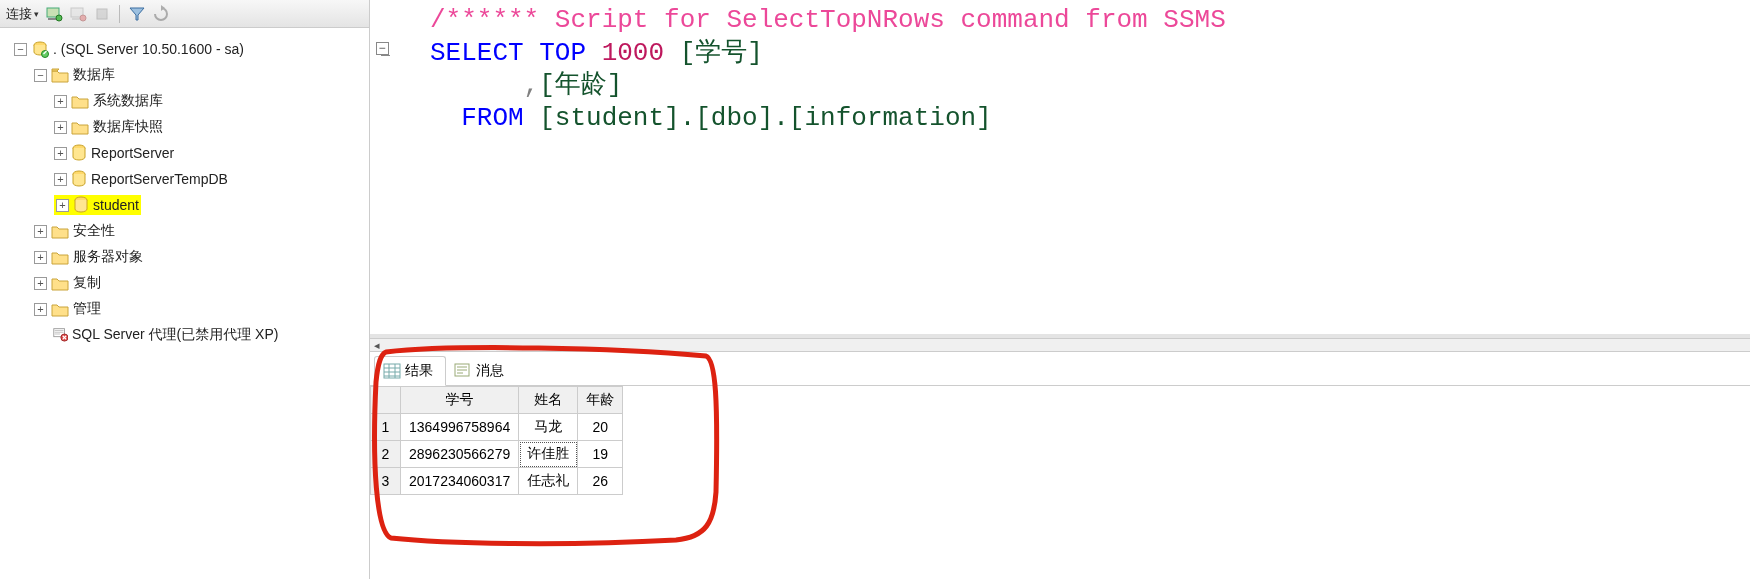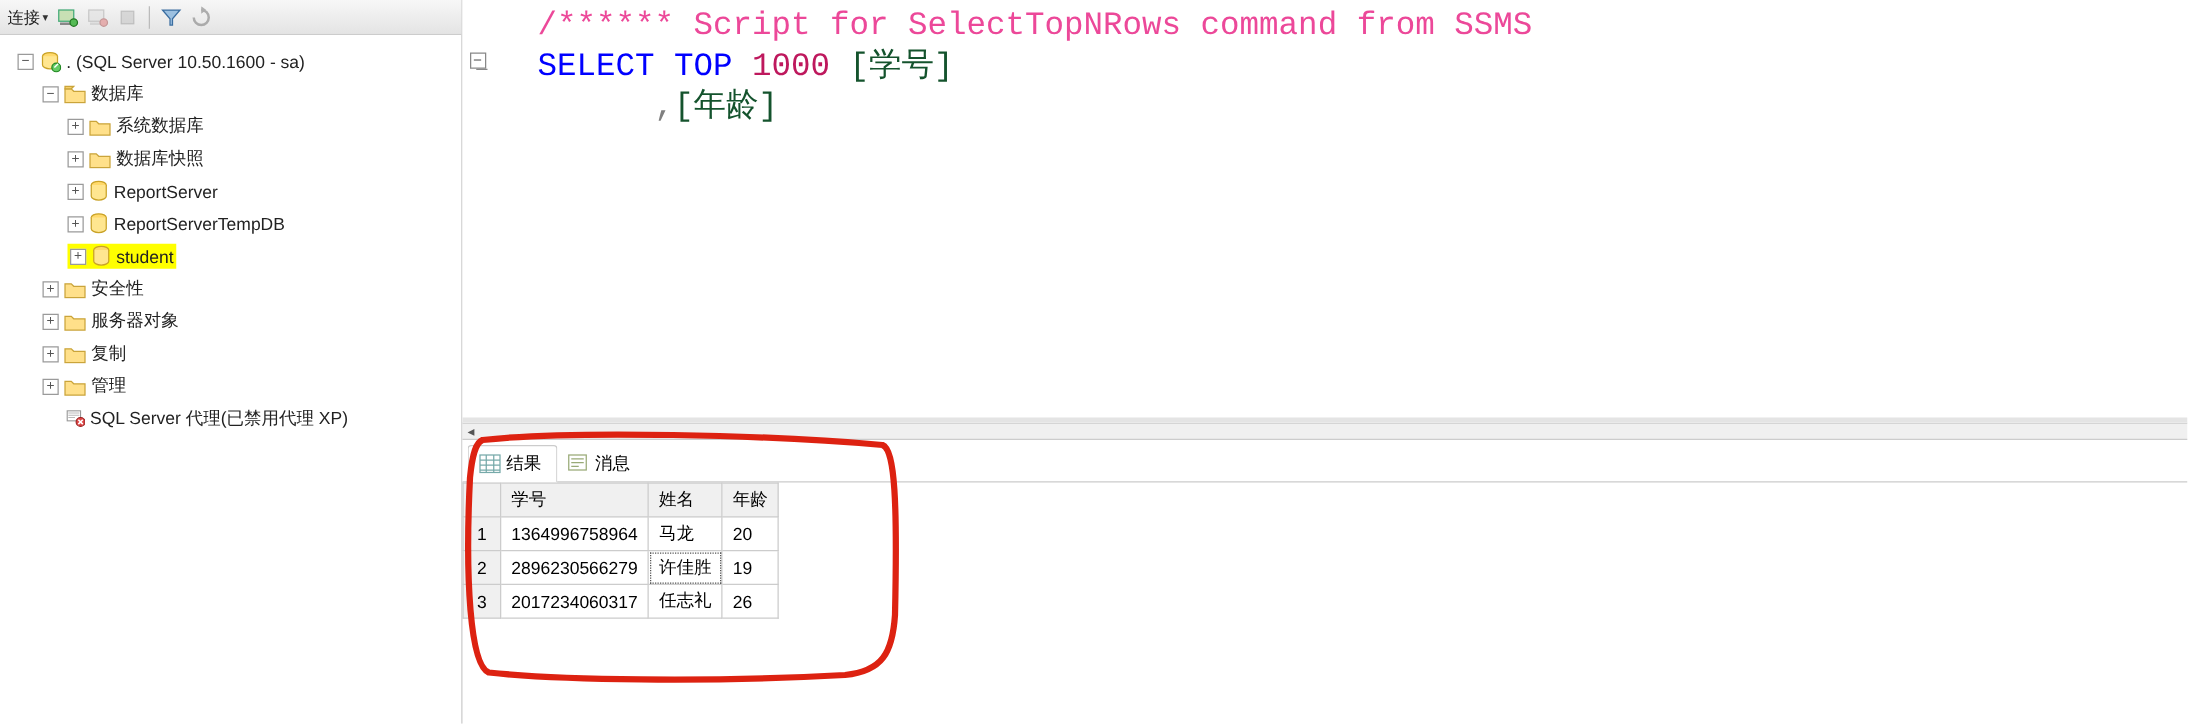--- a/index.html
+++ b/index.html
@@ -130,21 +130,21 @@
   }
   .rtab .ticon { width:18px; height:16px; }
   .grid {
     font-size:14px;
     border-collapse: collapse;
     margin: 0;
   }
   .grid th, .grid td {
     border: 1px solid #ccc;
     padding: 4px 8px;
-    text-align: left;
+    text-align: center;
     background:#fff;
     height: 24px;
   }
   .grid th {
     background: #f0f0f0;
     font-weight: normal;
   }
   .grid .rowhead {
     background:#f0f0f0;
     text-align:center;
@@ -355,20 +355,21 @@
   <div class="right-panel">
     <div class="editor">
       <div class="fold-gutter">
         <div class="fold-box">−</div>
         <div class="fold-line" style="height:110px"></div>
         <div style="width:9px;height:1px;background:#888;align-self:flex-start;margin-left:7px"></div>
       </div>
       <div class="line" style="padding-left:30px"><span class="c-green">/****** Script for SelectTopNRows command from SSMS</span></div>
       <div class="line" style="padding-left:30px"><span class="c-blue">SELECT</span><span class="c-blue"> TOP</span><span class="c-black"> 1000 </span><span class="c-teal">[学号]</span></div>
       <div class="line" style="padding-left:30px"><span class="c-gray">      ,</span><span class="c-teal">[年龄]</span></div>
+      <div class="line" style="padding-left:30px"><span class="c-blue">  FROM</span><span class="c-teal"> [student].[dbo].[information]</span></div>
     </div>
 
     <div class="splitter-scroll">
       <span class="scroll-arrow">◂</span>
     </div>
 
     <div class="results-wrap">
 
       <svg class="annot" style="left:-4px;top:-10px;width:360px;height:210px" viewBox="0 0 360 210">
         <path d="M20 10 C 90 2, 250 6, 340 14 C 350 18, 352 60, 350 150 C 348 180, 340 195, 310 198 C 200 204, 80 202, 25 196 C 10 190, 6 120, 10 40 C 12 20, 15 12, 20 10 Z" fill="none" stroke="#d21" stroke-width="5" stroke-linejoin="round" stroke-linecap="round"></path>

